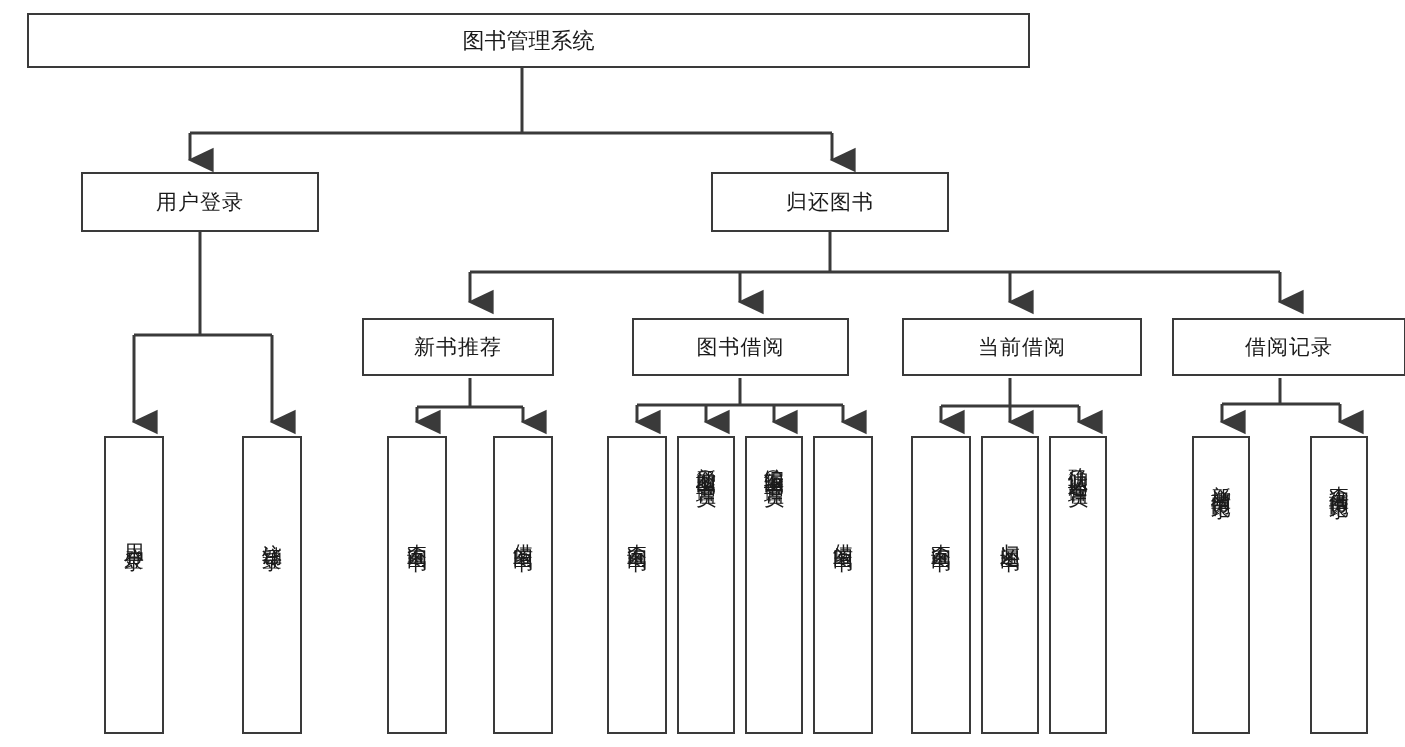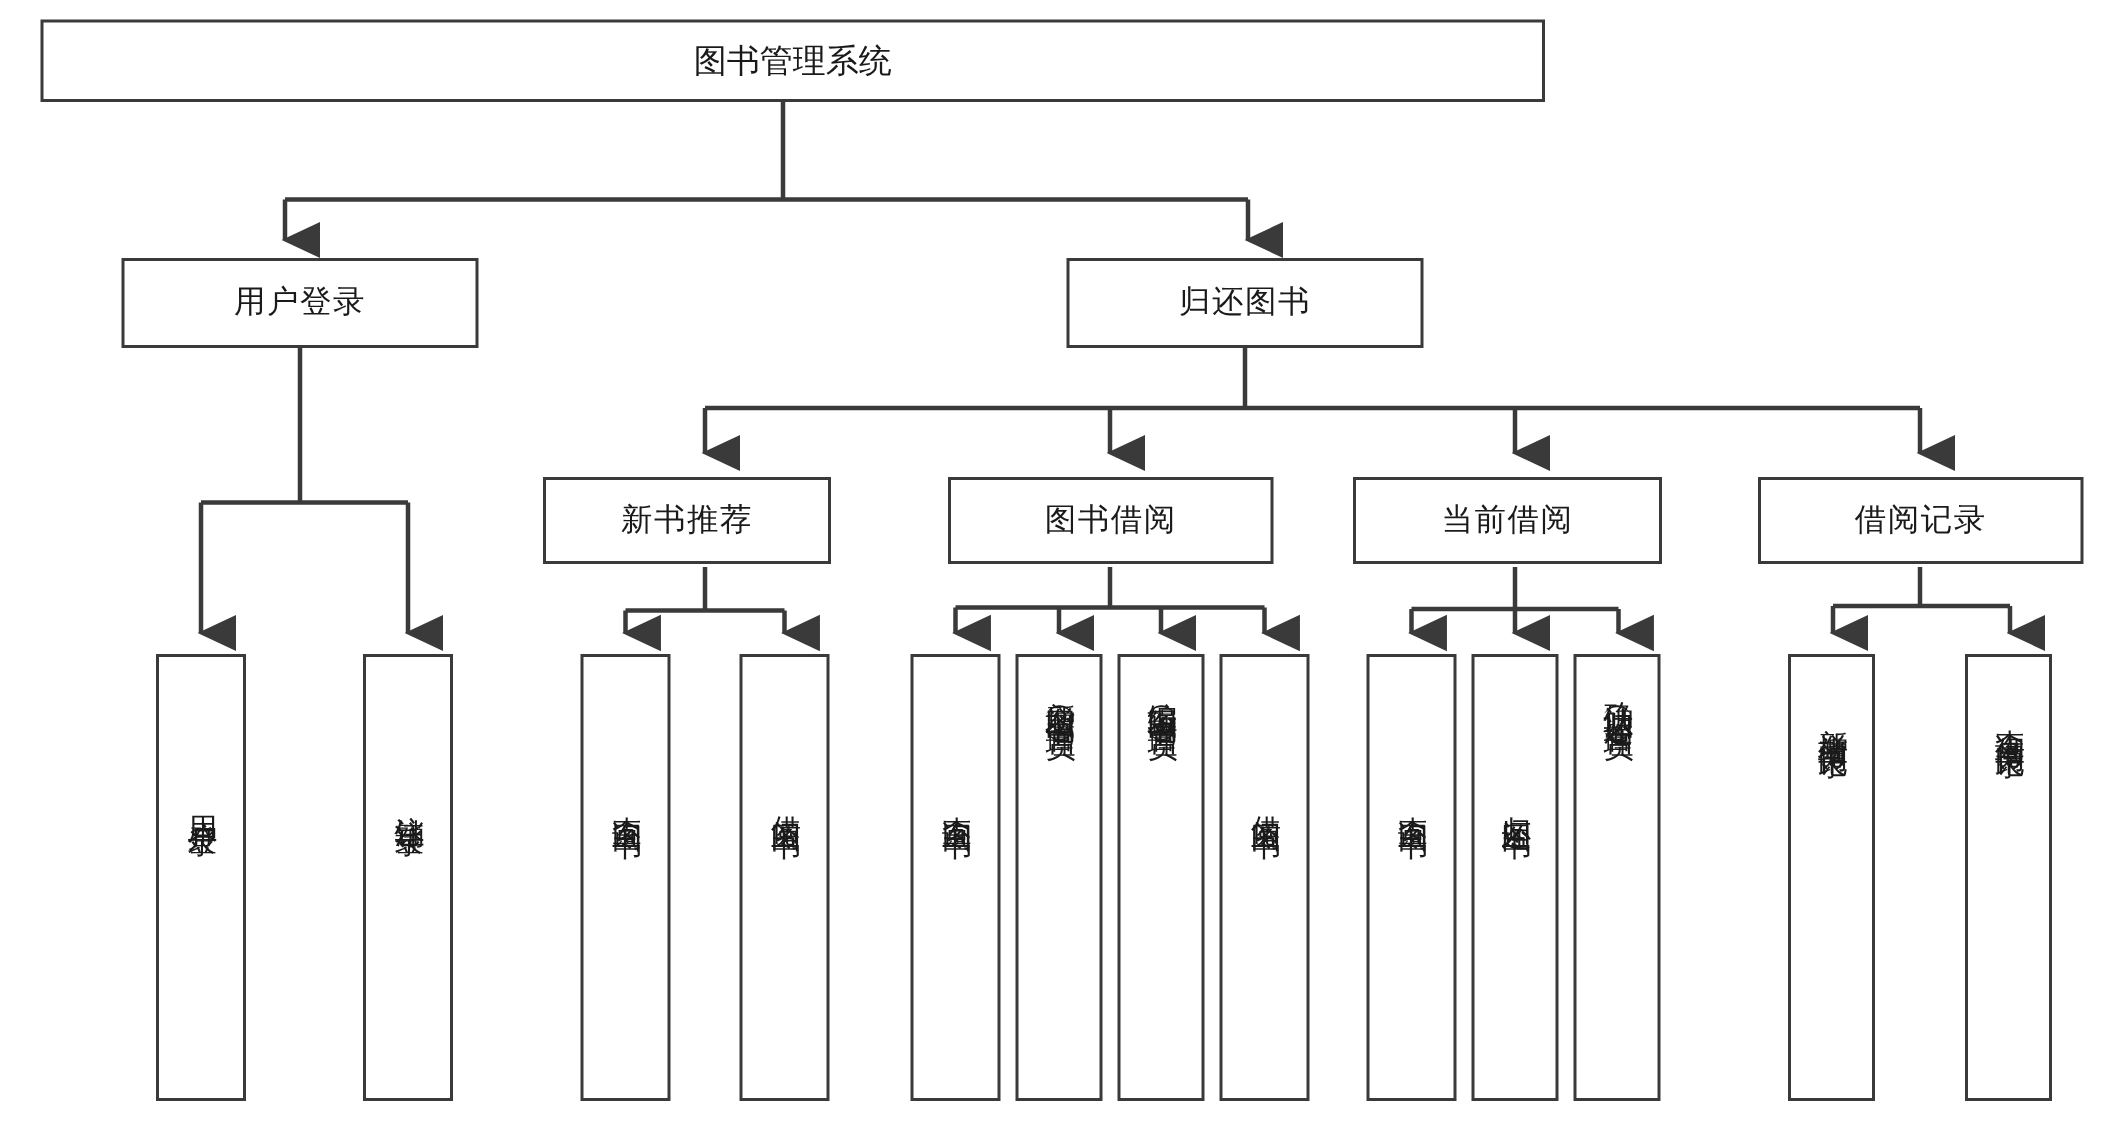--- a/index.html
+++ b/index.html
@@ -145,24 +145,24 @@
   <div class="node h" style="left:711px; top:172px; width:238px; height:60px;">
     <span>归还图书</span>
   </div>
 
   <div class="node h" style="left:362px; top:318px; width:192px; height:58px;">
     <span>新书推荐</span>
   </div>
   <div class="node h" style="left:632px; top:318px; width:217px; height:58px;">
     <span>图书借阅</span>
   </div>
-  <div class="node h" style="left:902px; top:318px; width:206px; height:58px;">
+  <div class="node h" style="left:902px; top:318px; width:240px; height:58px;">
     <span>当前借阅</span>
   </div>
-  <div class="node h" style="left:1172px; top:318px; width:217px; height:58px;">
+  <div class="node h" style="left:1172px; top:318px; width:234px; height:58px;">
     <span>借阅记录</span>
   </div>
 
   <div class="node v pad2" style="left:104px; top:436px; width:60px; height:298px;">
     <span class="vtext">用户登录</span>
   </div>
   <div class="node v pad2" style="left:242px; top:436px; width:60px; height:298px;">
     <span class="vtext">注销登录</span>
   </div>
 

